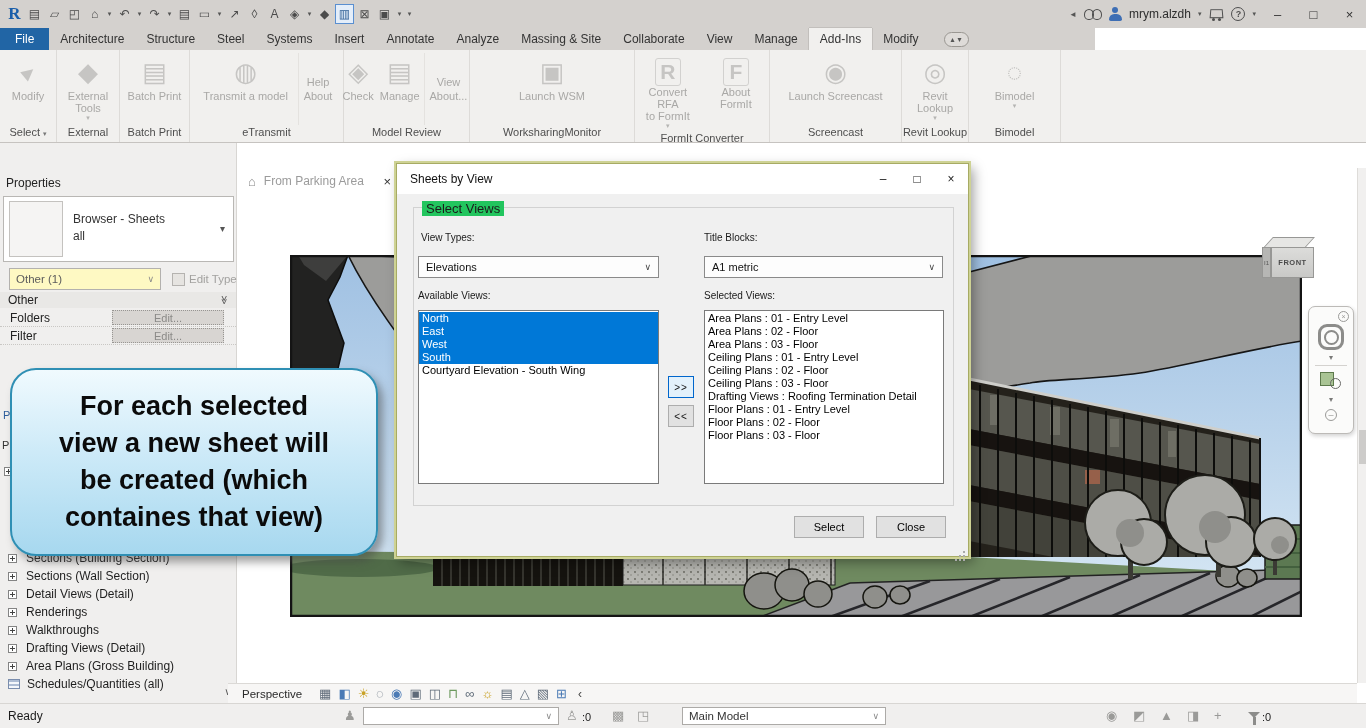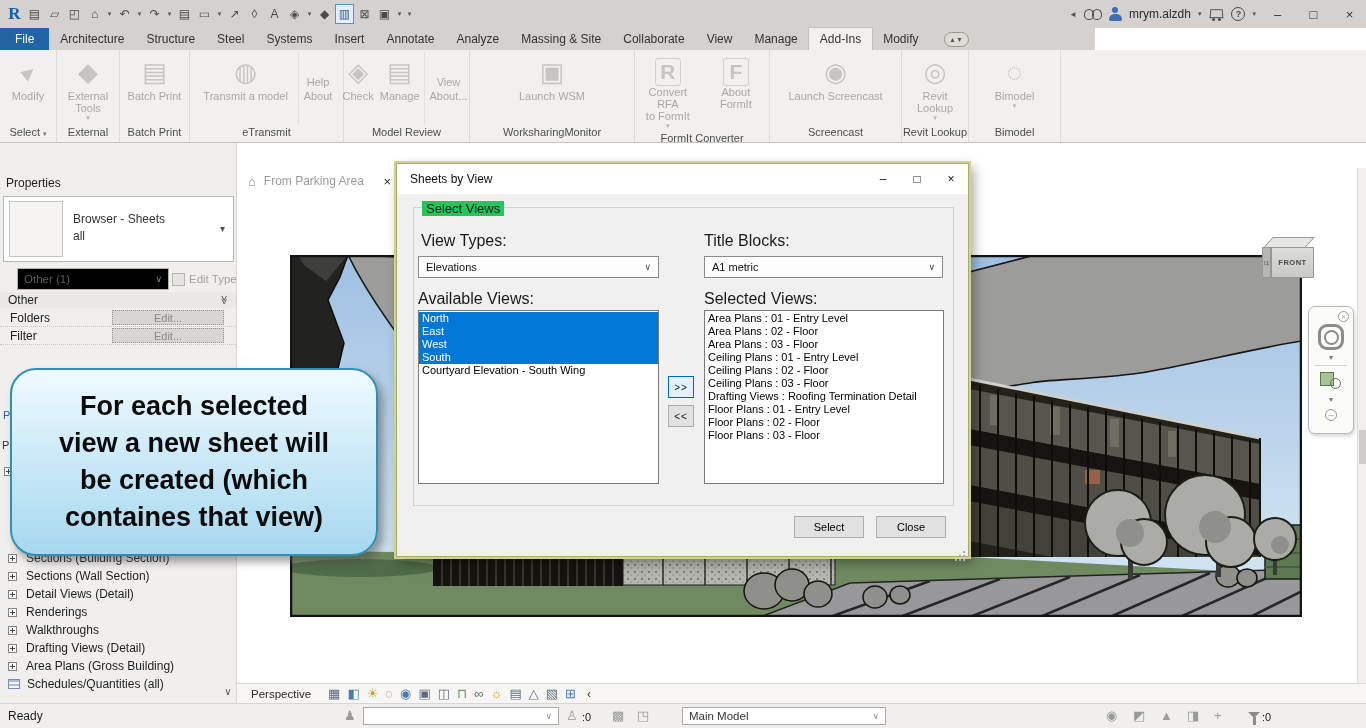--- a/index.html
+++ b/index.html
@@ -52,21 +52,21 @@
 .bb .bcaret{font-size:7px;color:#b5b4b2;line-height:8px}
 .textcol{display:flex;flex-direction:column;justify-content:center;font-size:11px;line-height:14px;color:#a9a8a6;white-space:pre-line;text-align:center;padding:0 5px;border-left:1px solid #e4e2df}
 
 
 .palette{left:0;top:143px;width:237px;height:560px;background:#f0efee;border-right:1px solid #d8d6d3}
 .prop-head{position:absolute;left:6px;top:33px;font-size:12px;color:#222}
 .typebox{position:absolute;left:3px;top:53px;width:231px;height:66px;background:#fff;border:1px solid #b9b7b4;display:flex;align-items:center}
 .thumb{position:absolute;left:5px;top:4px;width:54px;height:56px;border:1px solid #c4c2bf;background:#f5f4f3}
 .typename{position:absolute;left:69px;top:14px;font-size:12px;color:#333;line-height:17px}
 .tb-caret{position:absolute;right:8px;top:26px;font-size:10px;color:#555}
-.combo-dis{position:absolute;left:17px;top:125px;width:152px;height:22px;background:#000000;border:1px solid #b3b1ae;font-size:11.5px;color:#5c5c5c;display:flex;align-items:center;padding:0 6px}
+.combo-dis{position:absolute;left:9px;top:125px;width:152px;height:22px;background:#fef9c3;border:1px solid #b3b1ae;font-size:11.5px;color:#5c5c5c;display:flex;align-items:center;padding:0 6px}
 .combo-dis .cc{margin-left:auto;font-size:9px;color:#8a8a8a}
 .edittype{position:absolute;left:172px;top:125px;width:75px;height:22px;display:flex;align-items:center;gap:4px;font-size:11.5px;color:#a3a2a0}
 .et-ic{width:13px;height:13px;border:1px solid #b5b3b0;background:#e6e4e1}
 .sechead{position:absolute;left:0;top:149px;width:236px;height:16px;background:#e9e8e6;display:flex;align-items:center;padding:0 8px;font-size:12px;color:#222}
 .sechead .chv{margin-left:auto;font-size:9px;color:#555;transform:rotate(-90deg)}
 .prow{position:absolute;left:0;width:236px;height:18px;display:flex;align-items:center;border-bottom:1px dotted #c9c7c4;font-size:12px;color:#222}
 .prow .pl{width:110px;padding-left:10px}
 .prow .editbtn{width:112px;height:15px;margin-left:2px;background:#d8d5d2;border:1px dotted #979592;font-size:11px;color:#8b8a88;display:flex;align-items:center;justify-content:center}
 .frag{position:absolute;font-size:11px;color:#333}
 .tree{position:absolute;left:0;top:406px;width:222px;height:154px;overflow:hidden}
@@ -99,21 +99,21 @@
 .nb-wheel{margin-top:2px;width:26px;height:26px;border:3px solid #8c8c8a;border-radius:9px;display:flex;align-items:center;justify-content:center}
 .nb-wheel::before{content:"";width:11px;height:11px;border:2.5px solid #8c8c8a;border-radius:50%}
 .nb-caret{font-size:8px;color:#7a7a78;margin:3px 0}
 .nb-div{width:32px;height:1px;background:#d4d2cf}
 .nb-zoom{position:relative;width:22px;height:22px;margin-top:4px}
 .nb-zoom::before{content:"";position:absolute;left:0;top:2px;width:12px;height:12px;background:#a9c494;border:1px solid #5d7a4c}
 .nb-zoom::after{content:"";position:absolute;right:1px;bottom:3px;width:9px;height:9px;border:1.6px solid #6a6a68;border-radius:50%}
 .nb-min{margin-top:2px;width:12px;height:12px;border:1px solid #9a9a98;border-radius:50%;font-size:9px;color:#9a9a98;display:flex;align-items:center;justify-content:center;line-height:0}
 
 
-.viewbar{left:237px;top:683px;width:1129px;height:20px;background:#f7f6f5;border-top:1px solid #dbd9d6;display:flex;align-items:center;gap:7px;padding-left:14px}
+.viewbar{left:228px;top:683px;width:1129px;height:20px;background:#f7f6f5;border-top:1px solid #dbd9d6;display:flex;align-items:center;gap:7px;padding-left:14px}
 .vb-label{font-size:11.5px;color:#2a2a2a;margin-right:10px}
 .vb-ic{font-size:13px;color:#5f6b79;line-height:1}
 .vb-ic.blue{color:#4a7ab5}.vb-ic.sun{color:#c9a227}.vb-ic.green{color:#6d9a5f}.vb-ic.caret2{color:#444;font-size:12px;margin-left:4px}
 
 
 .statusbar{left:0;top:703px;width:1366px;height:25px;background:#f0efee;border-top:1px solid #d8d6d3}
 .ready{position:absolute;left:8px;top:5px;font-size:12px;color:#1c1c1c}
 .sb-ic{position:absolute;font-size:13px;color:#9a9a98}
 .sb-combo{position:absolute;top:3px;height:18px;background:#fff;border:1px solid #acaaa7;display:flex;align-items:center;padding:0 6px;font-size:11.5px;color:#333}
 .sb-combo .cc{margin-left:auto;font-size:9px;color:#8a8a8a}
@@ -126,21 +126,21 @@
 .bubble-text{font-size:27px;font-weight:bold;line-height:1.38;color:#0b0b0b;text-align:center;white-space:pre-line}
 
 
 .dialog{left:396px;top:163px;width:573px;height:394px;background:#f0f0f0;border:1px solid #a7ab64;box-shadow:0 0 0 2px #ced294,4px 5px 12px rgba(0,0,0,.4);z-index:50}
 .dlg-title{position:absolute;left:0;top:0;width:100%;height:30px;background:#fff;display:flex;align-items:center}
 .dlg-title-text{font-size:12px;color:#111;padding-left:13px}
 .dlg-btns{margin-left:auto;display:flex}
 .dlg-btn{width:34px;height:30px;display:flex;align-items:center;justify-content:center;font-size:12px;color:#222}
 .group{position:absolute;left:16px;top:43px;width:541px;height:299px;border:1px solid #d2d2d2}
 .group-label{position:absolute;left:8px;top:-7px;background:#22c55e;padding:0 4px;font-size:13px;color:#1a1a1a}
-.dlbl{position:absolute;font-size:16px;color:#1a1a1a}
+.dlbl{position:absolute;font-size:10px;color:#1a1a1a}
 .dcombo{position:absolute;height:22px;background:#fdfdfd;border:1px solid #8a8a8a;display:flex;align-items:center;padding:0 7px;font-size:11px;color:#111}
 .dcombo .cc{margin-left:auto;font-size:9px;color:#444}
 .dlist{position:absolute;background:#fff;border:1px solid #7a7a7a;overflow:hidden;padding-top:1px}
 .dlist .li{height:13px;line-height:13px;font-size:11px;color:#000;padding-left:3px;white-space:nowrap}
 .dlist .li.sel{background:#0078d7;color:#fff}
 .movebtn{position:absolute;width:26px;height:22px;font-size:10px;display:flex;align-items:center;justify-content:center;color:#111;letter-spacing:1px}
 .movebtn.focus{border:1px solid #0066cc;background:#e3f1fb}
 .movebtn.norm{border:1px solid #adadad;background:#e1e1e1}
 .dbtn{position:absolute;width:70px;height:22px;border:1px solid #adadad;background:#e1e1e1;font-size:11px;color:#000;display:flex;align-items:center;justify-content:center}
 .grip{position:absolute;right:3px;bottom:3px;width:2px;height:2px;background:#aaa;box-shadow:-8px 8px 0 #aaa,-4px 8px 0 #aaa,0 8px 0 #aaa,-4px 4px 0 #aaa,0 4px 0 #aaa,0 0 0 #aaa}

